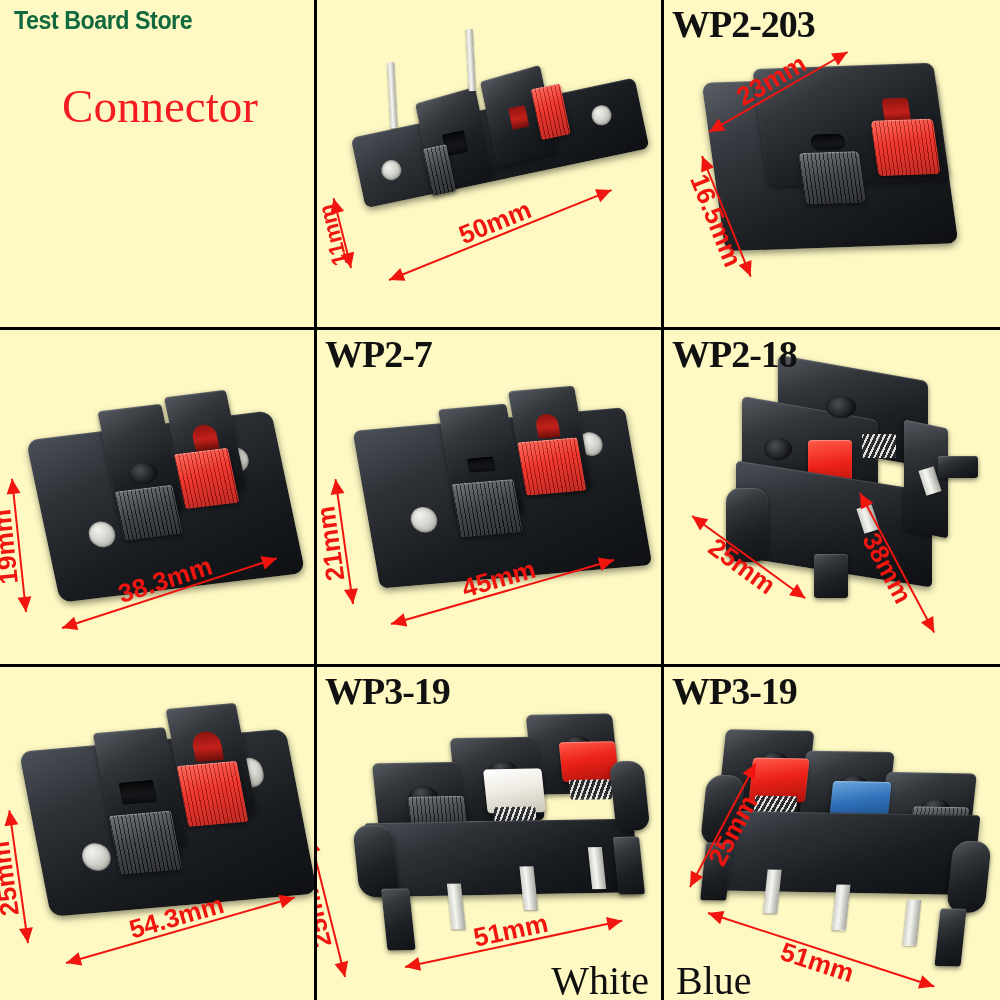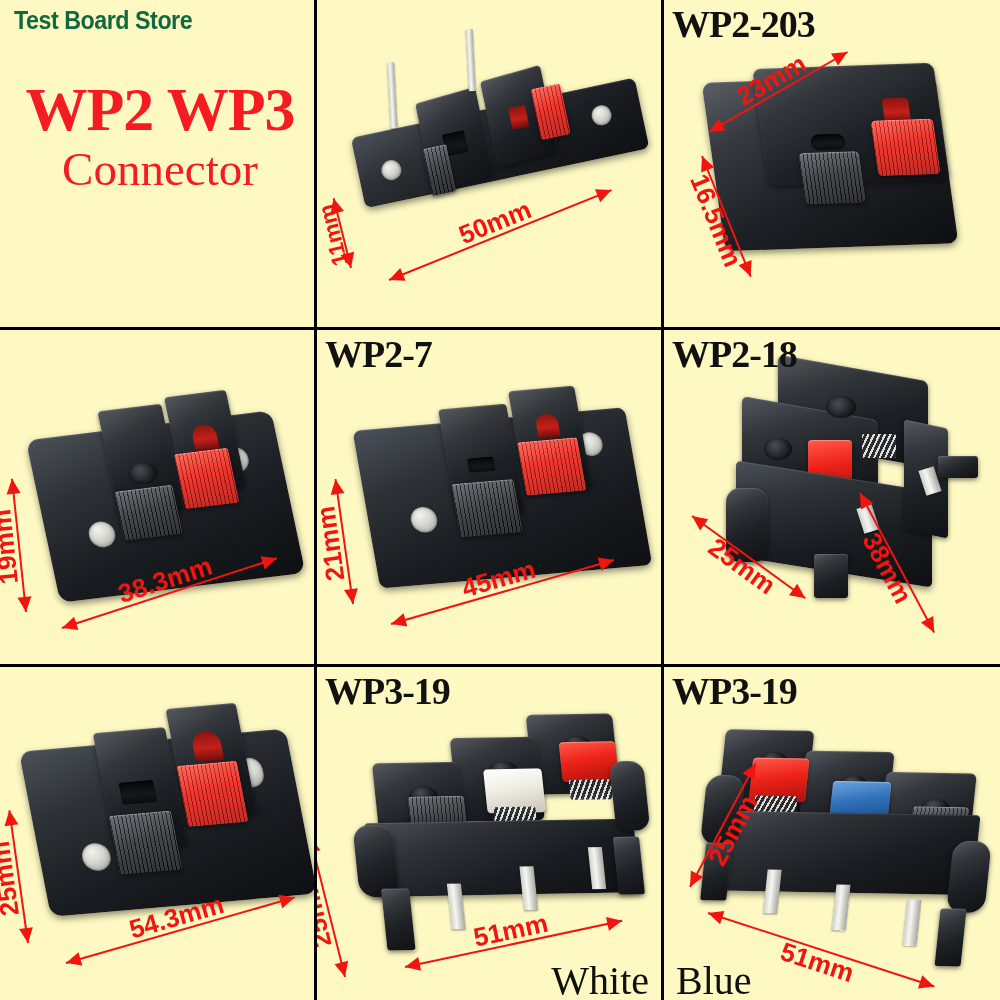--- a/index.html
+++ b/index.html
@@ -133,21 +133,20 @@
   }
 </style>
 </head>
 <body>
 
 <div class="grid">
 
   <div class="cell c0">
     <div class="store-title">Test Board Store</div>
     <div class="promo">
-      <span class="l1">WP2 WP3</span>
       <span class="l2">Connector</span>
     </div>
   </div>
 
   <div class="cell c1">
     <div class="stage">
 
       <div class="photo" style="left:28px;top:28px;width:300px;height:230px;transform:rotate(-12deg);">
         <div class="flange" style="left:10px;top:80px;width:290px;height:72px;"></div>
         <div class="hole" style="left:33px;top:110px;width:20px;height:20px;"></div>

